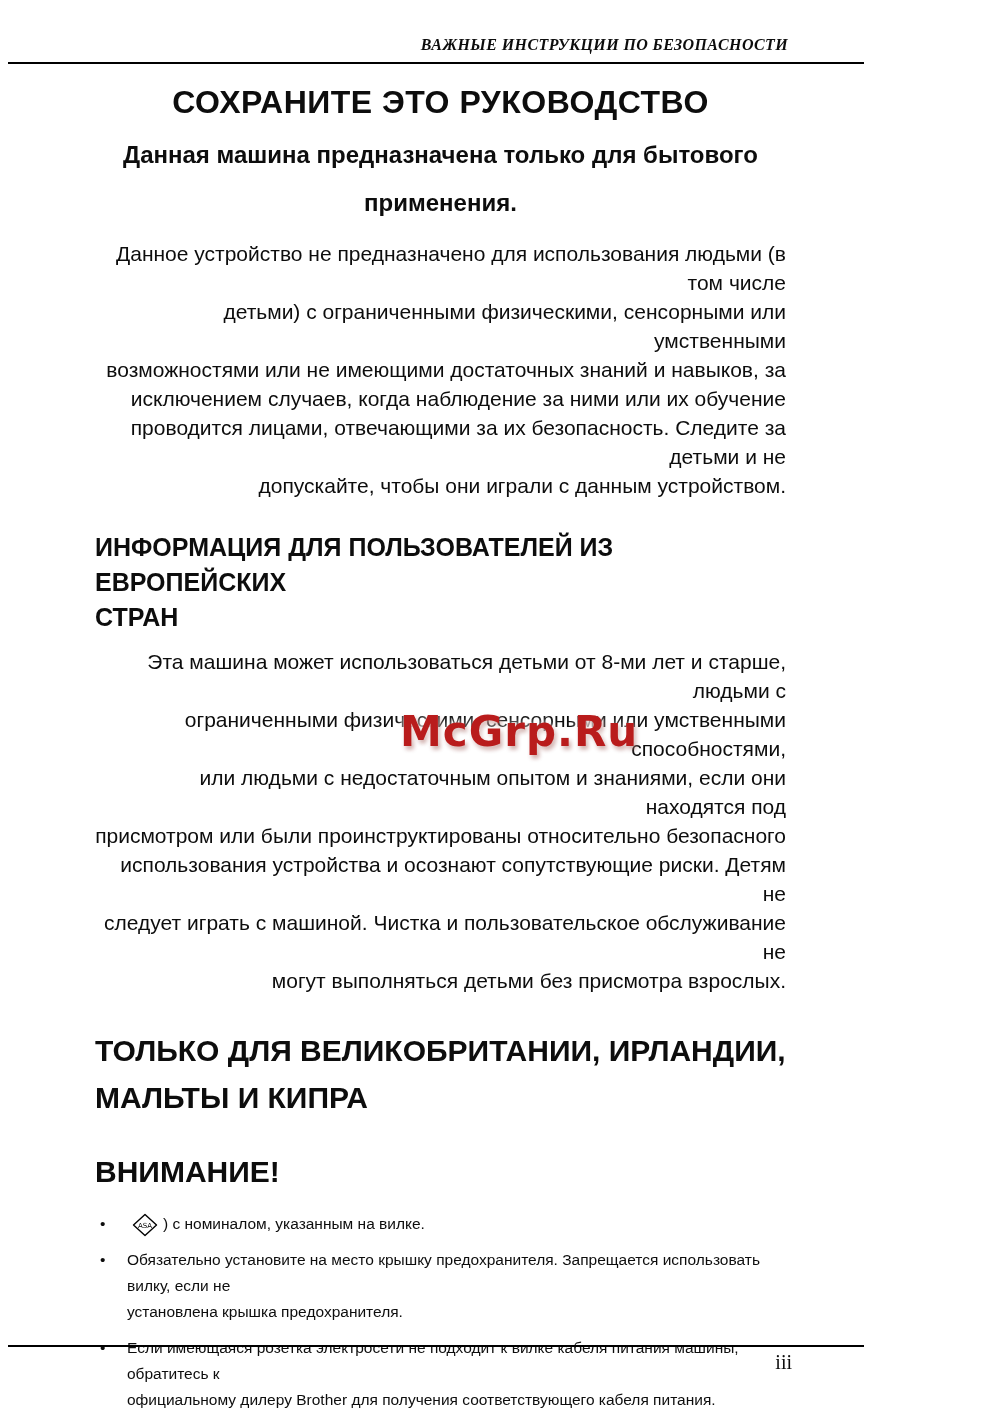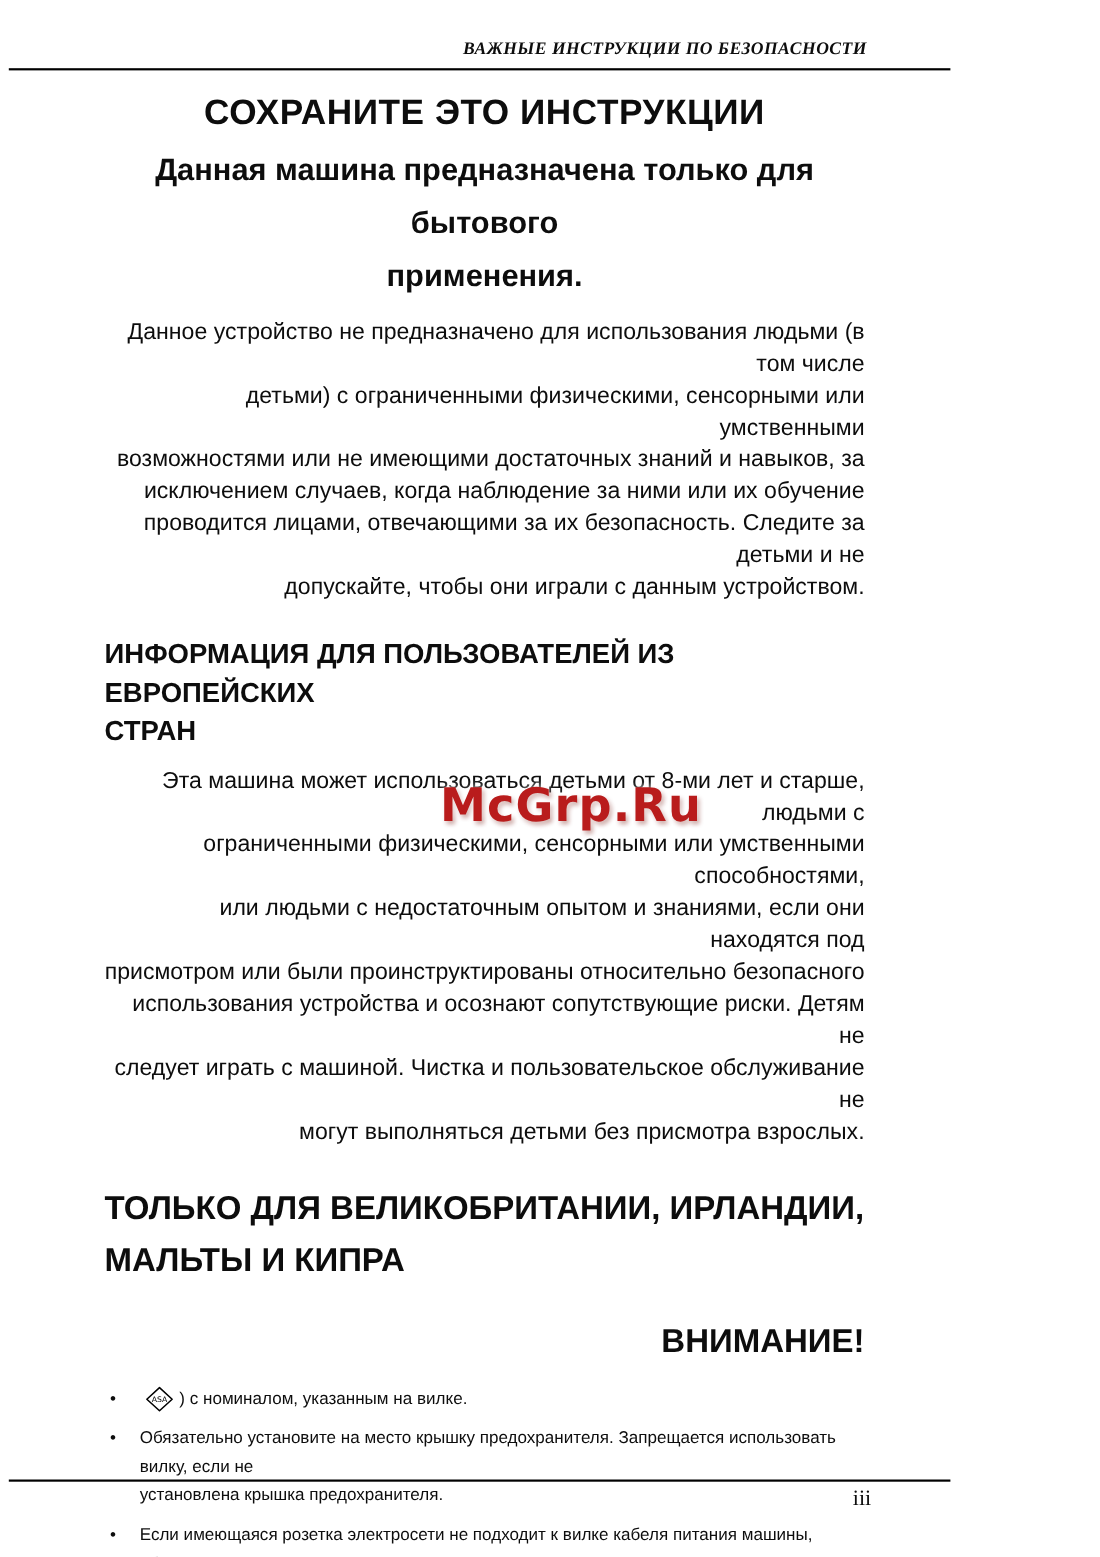--- a/index.html
+++ b/index.html
@@ -29,42 +29,42 @@
     padding:0 78px 0 95px;
   }
   .title{
     margin:10px 0 0 0;
     text-align:center;
     font-size:32px;font-weight:bold;letter-spacing:0.5px;
   }
   .subtitle{
     margin:10px 0 0 0;
     text-align:center;
-    font-size:28px;font-weight:bold;
+    font-size:24px;font-weight:bold;
     line-height:48px;
   }
   .sec-heading{
     margin:30px 0 0 0;
     font-size:25px;font-weight:bold;
     line-height:35px;
   }
   .body-par{
     margin:12px 0 0 0;
     font-size:21px;
     line-height:29px;
     text-align:right;
   }
   .uk-heading{
     margin:32px 0 0 0;
     font-size:30px;font-weight:bold;
     line-height:47px;
   }
   .warning-heading{
     margin:34px 0 0 0;
-    font-size:30px;font-weight:bold;text-align:right;
+    font-size:30px;font-weight:bold;
   }
   .bullets{margin-top:22px;}
   .bullet-row{
     display:flex;
     margin:0 0 10px 0;
     font-size:15.5px;
     line-height:26px;
   }
   .bullet-dot{
     flex:0 0 27px;
@@ -98,21 +98,21 @@
 </head>
 <body>
 
 <div class="page">
 
   <div class="running-header">ВАЖНЫЕ ИНСТРУКЦИИ ПО БЕЗОПАСНОСТИ</div>
   <div class="header-rule"></div>
 
   <div class="content">
 
-    <h1 class="title">СОХРАНИТЕ ЭТО ИНСТРУКЦИИ</h1>
+    <h1 class="title">СОХРАНИТЕ ЭТО РУКОВОДСТВО</h1>
     <h2 class="subtitle pre">Данная машина предназначена только для бытового
 применения.</h2>
 
     <p class="body-par pre">Данное устройство не предназначено для использования людьми (в том числе
 детьми) с ограниченными физическими, сенсорными или умственными
 возможностями или не имеющими достаточных знаний и навыков, за
 исключением случаев, когда наблюдение за ними или их обучение
 проводится лицами, отвечающими за их безопасность. Следите за детьми и не
 допускайте, чтобы они играли с данным устройством.</p>
 

